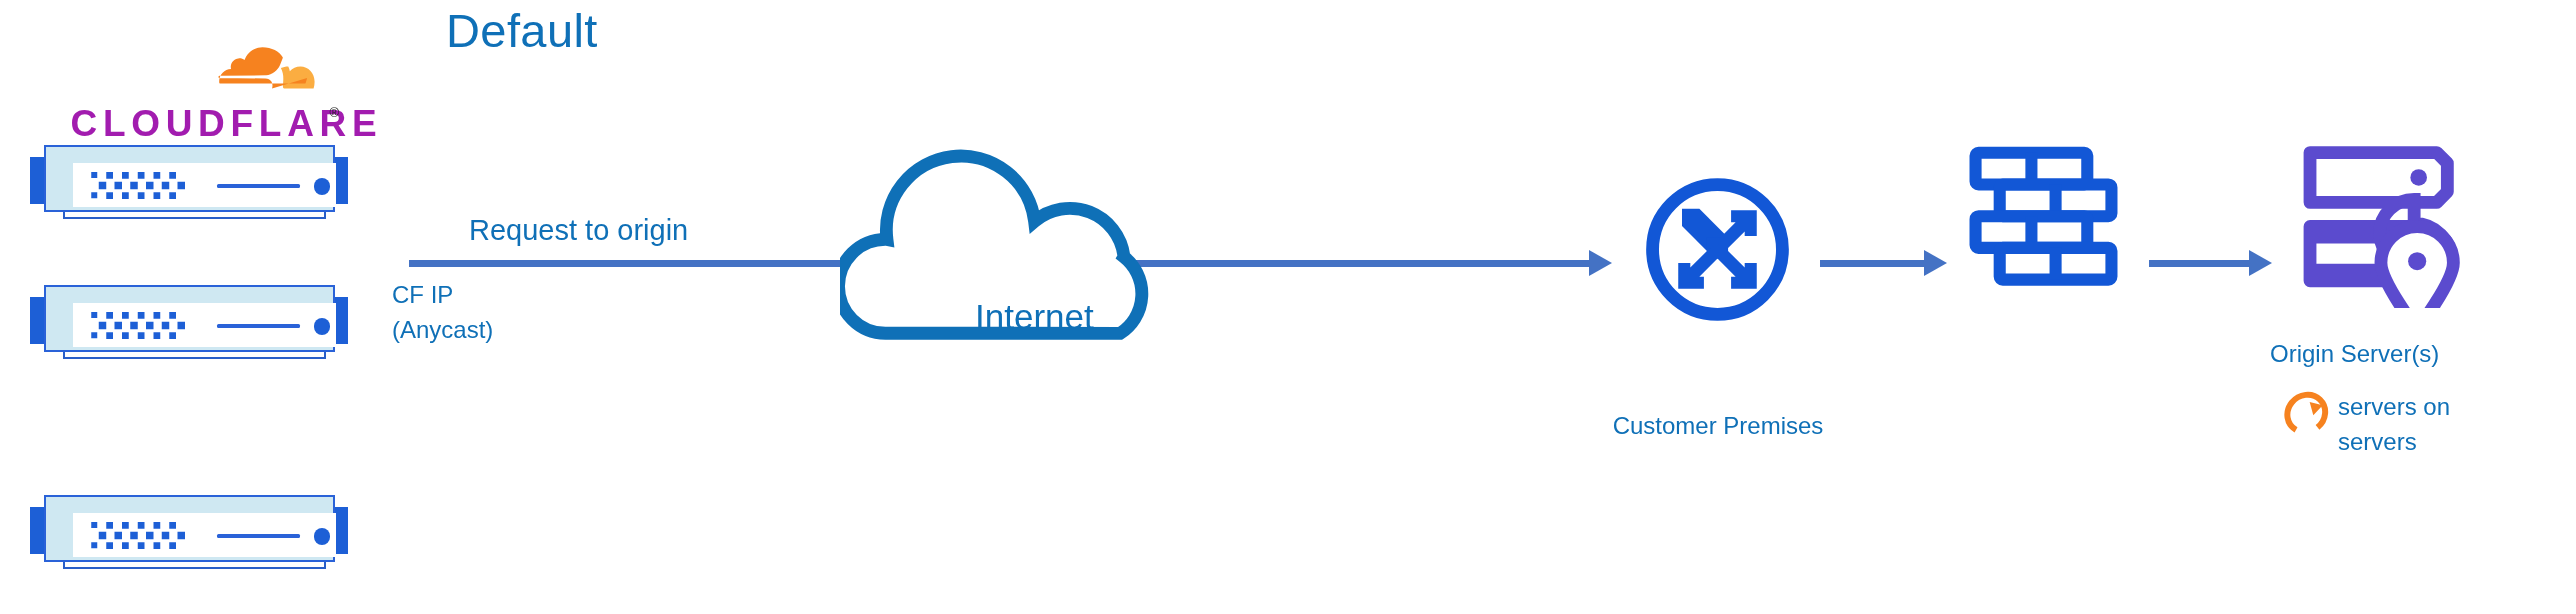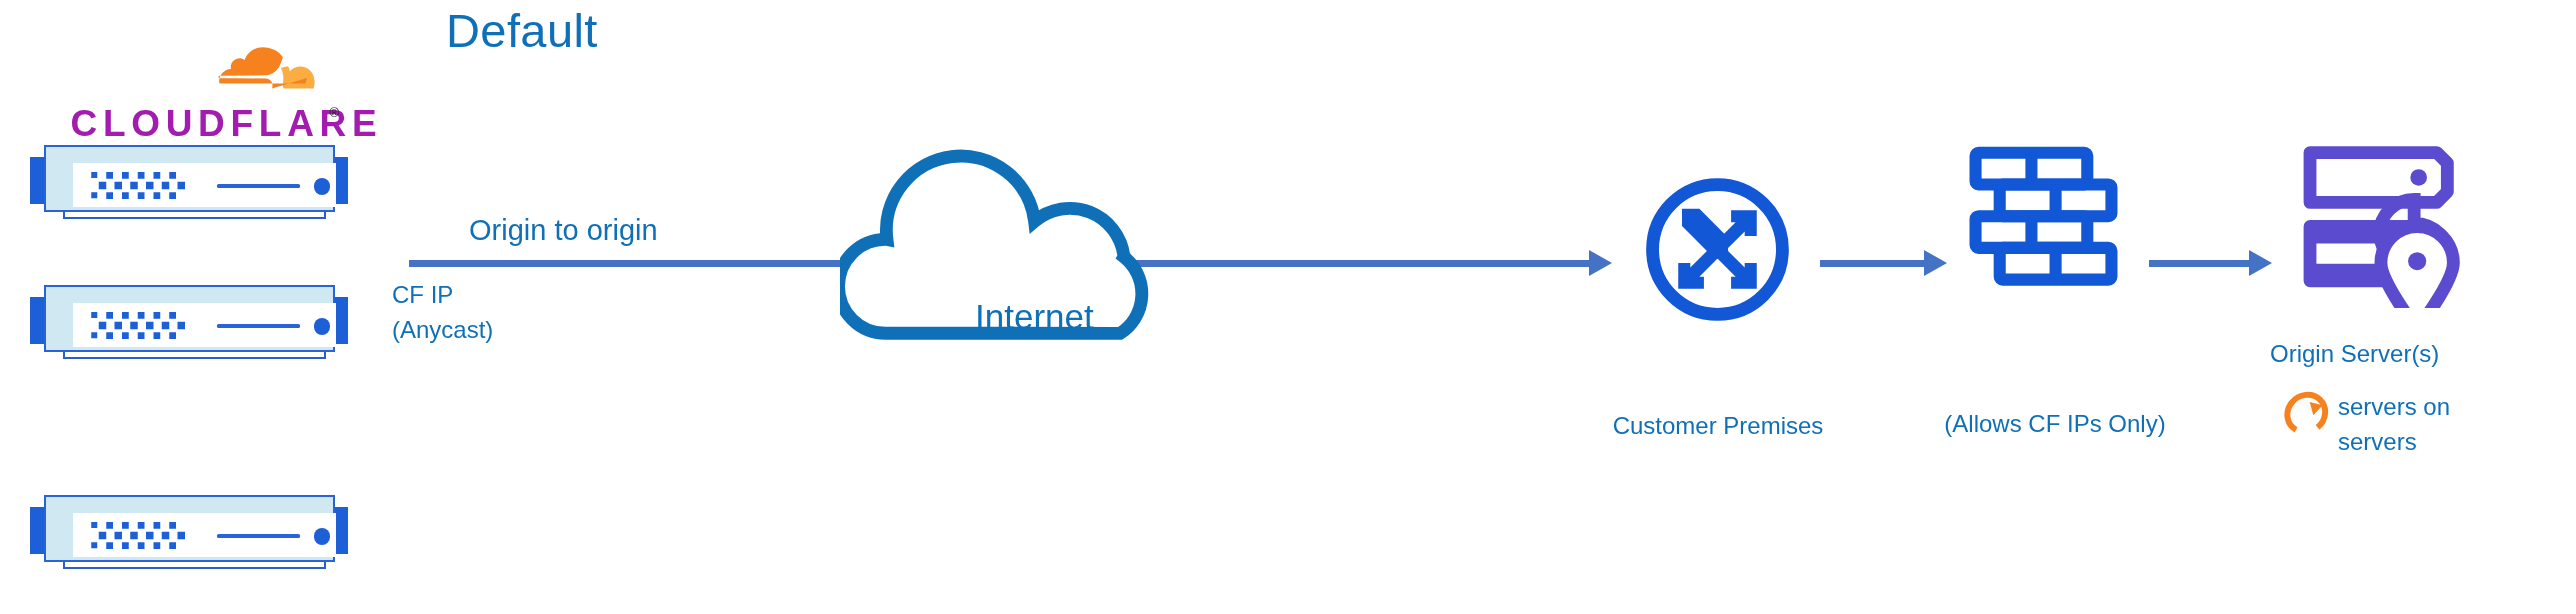--- a/index.html
+++ b/index.html
@@ -243,21 +243,21 @@
                a12 12 0 0 1 2 0.2
                a98 98 0 0 1 195 -24
                a72 72 0 0 1 118 46
                a1 1 0 0 1 0 1
                a62 62 0 0 1 -5 101
                z"></path>
     </svg>
   </div>
   <div class="abs label" id="label-internet">Internet</div>
 
-  <div class="abs label" id="label-request-to-origin">Origin to origin</div>
+  <div class="abs label" id="label-request-to-origin">Request to origin</div>
   <div class="abs" id="label-cf-ip">
     <div class="label" style="position:relative;left:0;top:0;">CF IP</div>
     <div class="label" style="position:relative;left:0;top:0;">(Anycast)</div>
   </div>
 
   <div class="abs" id="cpe-icon">
     <svg width="151" height="151" viewBox="0 0 200 200">
       <circle cx="100" cy="100" r="86" fill="none" stroke="#1257d6" stroke-width="17"></circle>
       <g fill="#1257d6">
 
@@ -291,21 +291,20 @@
         <rect x="42" y="52" width="148" height="42" rx="4"></rect>
         <line x1="116" y1="52" x2="116" y2="94"></line>
         <rect x="10" y="94" width="148" height="42" rx="4"></rect>
         <line x1="84" y1="94" x2="84" y2="136"></line>
         <rect x="42" y="136" width="148" height="42" rx="4"></rect>
         <line x1="116" y1="136" x2="116" y2="178"></line>
       </g>
     </svg>
   </div>
   <div class="abs label center" id="label-firewall">
-    <div>(Allows CF IPs Only)</div>
   </div>
 
   <div class="abs arrow-line" style="left:2149px;top:260px;width:102px;"></div>
   <div class="abs arrow-head" style="left:2249px;top:250px;"></div>
 
   <div class="abs" id="origin-icon">
     <svg width="182" height="166" viewBox="0 0 240 220">
       <g fill="none" stroke="#5b4bce" stroke-width="17" stroke-linejoin="round">
         <path d="M14 14 H182 L196 28 V66 L182 80 H14 Z"></path>
         <path d="M14 112 H158 L144 126 H14 Z M14 126 V170 M14 170 H144 L158 184 H14 Z"></path>

